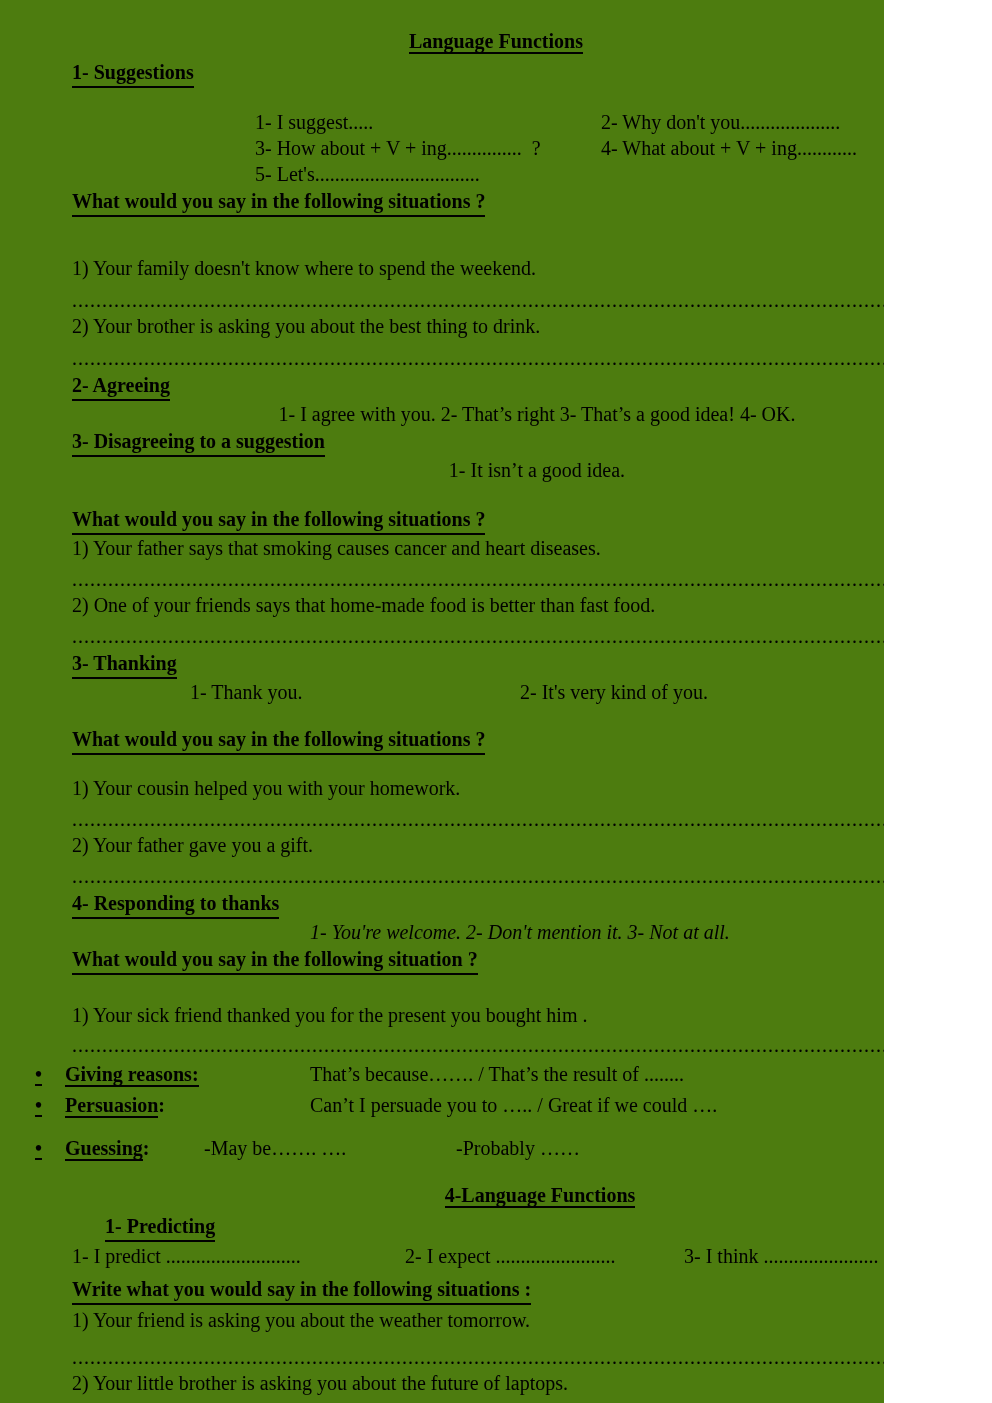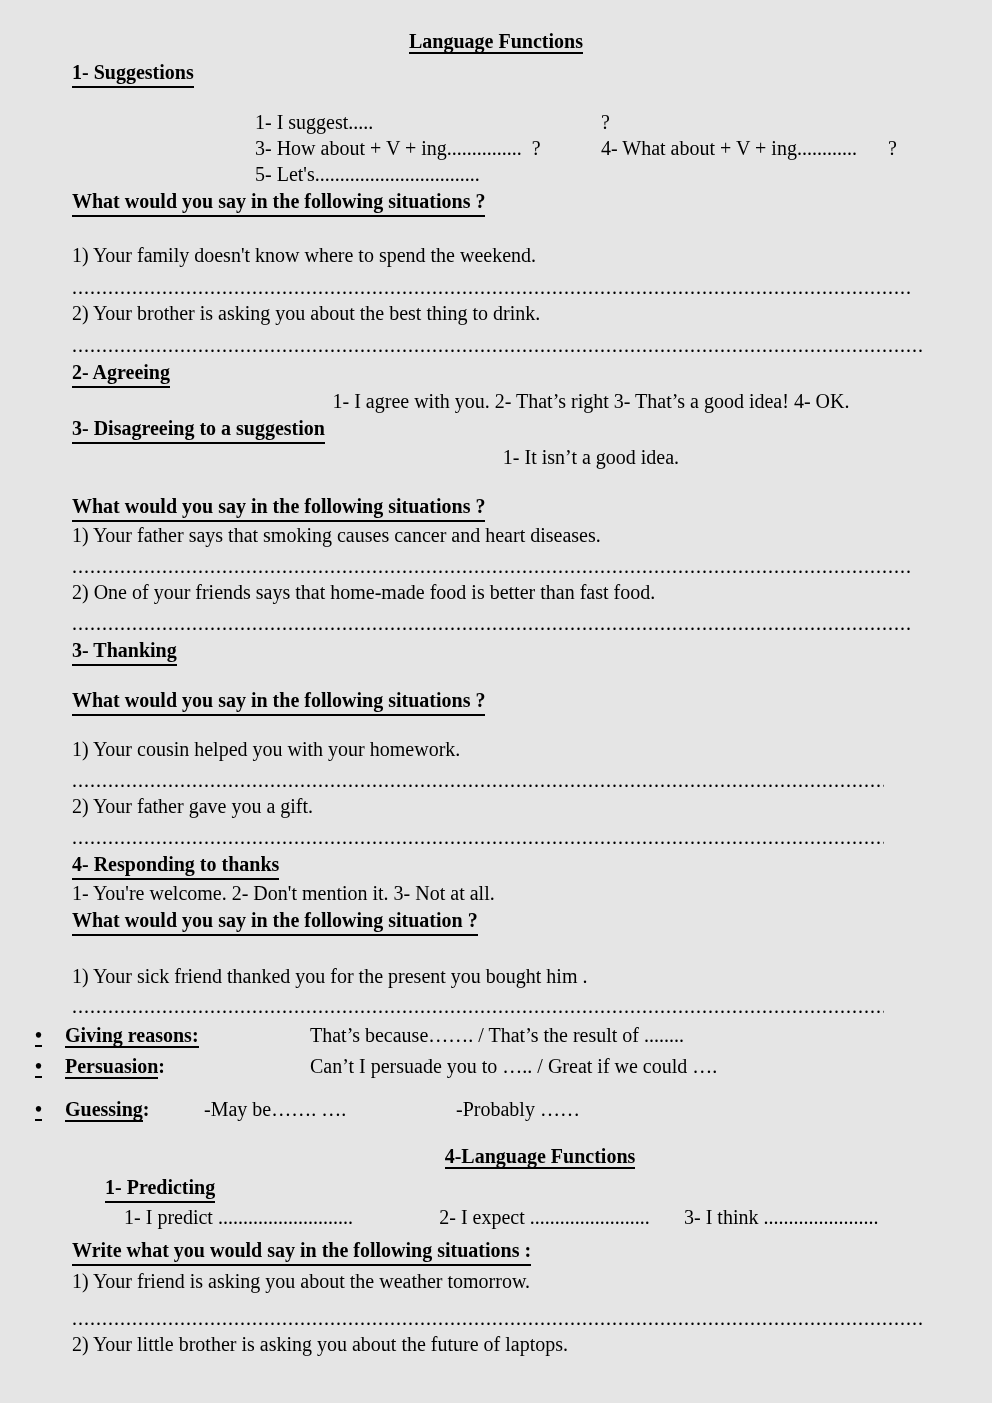--- a/index.html
+++ b/index.html
@@ -1,78 +1,79 @@
 <!DOCTYPE html>
 <html><head>
 <meta charset="utf-8">
 <style>
   html,body{margin:0;padding:0;background:#fff;}
   .page{
-    width:992px;height:1403px;box-sizing:border-box;
-    background:#e5e5e5;color:#000;
+    width:884px;height:1403px;box-sizing:border-box;
+    background:#4d7c0f;color:#000;
     font-family:"Liberation Serif", serif;font-size:20px;
     padding:26px 0 12px 72px;overflow:hidden;position:relative;
   }
   .line{line-height:26px;}
   .b{font-weight:bold;}
   .u{border-bottom:2px solid #000;}
   .center{width:848px;text-align:center;line-height:30px;}
   .h{line-height:28px;display:inline-block;}
   .dots{overflow:hidden;white-space:nowrap;line-height:26px;letter-spacing:1px;}
   .da{width:838px;} .db{width:812px;} .dc{width:852px;}
   .sugg-row{display:flex;margin-left:183px;line-height:26px;}
   .sugg-left{width:346px;flex:0 0 auto;}
   .sugg-right{width:296px;flex:0 0 auto;display:flex;justify-content:space-between;}
   .ind-items{margin-left:118px;line-height:26px;text-align:center;}
-  .resp-items{line-height:26px;}
+  .resp-items{margin-left:238px;line-height:26px;font-style:italic;}
   .bullet-row{display:flex;margin-left:-37px;line-height:28px;align-items:flex-start;}
   .bullet{width:30px;flex:0 0 auto;font-weight:bold;}
   .bullet .bch{border-bottom:2px solid #000;display:inline-block;line-height:20px;}
   .blabel{min-width:245px;flex:0 0 auto;}
   .blabel-sm{min-width:139px;flex:0 0 auto;}
   .gtext1{width:252px;flex:0 0 auto;}
-  .predict-row{display:flex;line-height:26px;text-align:center;}
+  .predict-row{display:flex;line-height:26px;}
   .pc1{width:333px;flex:0 0 auto;}
   .pc2{width:279px;flex:0 0 auto;}
   .thank-row{display:flex;margin-left:118px;line-height:26px;}
   .thank1{width:330px;flex:0 0 auto;}
 </style>
 </head>
 <body>
 
 <div class="page">
 
   <div class="center">
     <span class="b u">Language Functions</span>
   </div>
 
   <div style="margin-top:2px;">
     <span class="b u h">1- Suggestions</span>
   </div>
   <div class="sugg-row" style="margin-top:21px;">
     <span class="sugg-left">1- I suggest.....</span>
     <span class="sugg-right">
+      <span>2- Why don't you....................</span>
       <span>?</span>
     </span>
   </div>
   <div class="sugg-row">
     <span class="sugg-left"><span>3- How about + V + ing...............</span>&nbsp;&nbsp;<span>?</span></span>
     <span class="sugg-right">
       <span>4- What about + V + ing............</span>
       <span>?</span>
     </span>
   </div>
   <div class="sugg-row">
     <span>5- Let's.................................</span>
   </div>
 
   <div>
     <span class="b u h">What would you say in the following situations ?</span>
   </div>
-  <div class="line" style="margin-top:25px;font-family:Liberation Serif, serif;">1) Your family doesn't know where to spend the weekend.</div>
+  <div class="line" style="margin-top:38px;font-family:Liberation Serif, serif;">1) Your family doesn't know where to spend the weekend.</div>
   <div class="dots da" style="margin-top:6px;">...........................................................................................................................................................................................................................................................</div>
   <div class="line">2) Your brother is asking you about the best thing to drink.</div>
   <div class="dots dc" style="margin-top:6px;">...........................................................................................................................................................................................................................................................</div>
 
   <div>
     <span class="b u h">2- Agreeing</span>
   </div>
   <div class="ind-items">1- I agree with you. 2- That’s right   3- That’s a good idea!  4- OK.</div>
 
   <div>
@@ -83,20 +84,24 @@
   <div style="margin-top:22px;">
     <span class="b u h">What would you say in the following situations ?</span>
   </div>
   <div class="line">1) Your father says that smoking causes cancer and heart diseases.</div>
   <div class="dots da" style="margin-top:5px;">...........................................................................................................................................................................................................................................................</div>
   <div class="line">2) One of your friends says that home-made food is better than fast food.</div>
   <div class="dots da" style="margin-top:5px;">...........................................................................................................................................................................................................................................................</div>
 
   <div>
     <span class="b u h">3- Thanking</span>
+  </div>
+  <div class="thank-row">
+    <span class="thank1">1- Thank you.</span>
+    <span>2- It's very kind of you.</span>
   </div>
 
   <div style="margin-top:20px;">
     <span class="b u h">What would you say in the following situations ?</span>
   </div>
   <div class="line" style="margin-top:20px;">1) Your cousin helped you with your homework.</div>
   <div class="dots db" style="margin-top:5px;">...........................................................................................................................................................................................................................................................</div>
   <div class="line">2) Your father gave you a gift.</div>
   <div class="dots db" style="margin-top:5px;">...........................................................................................................................................................................................................................................................</div>
 

